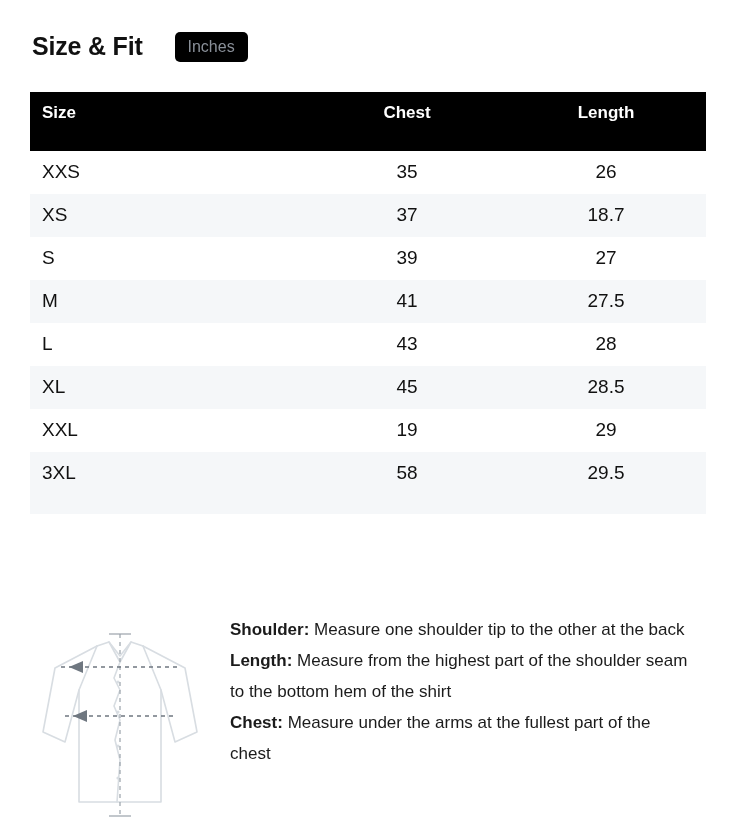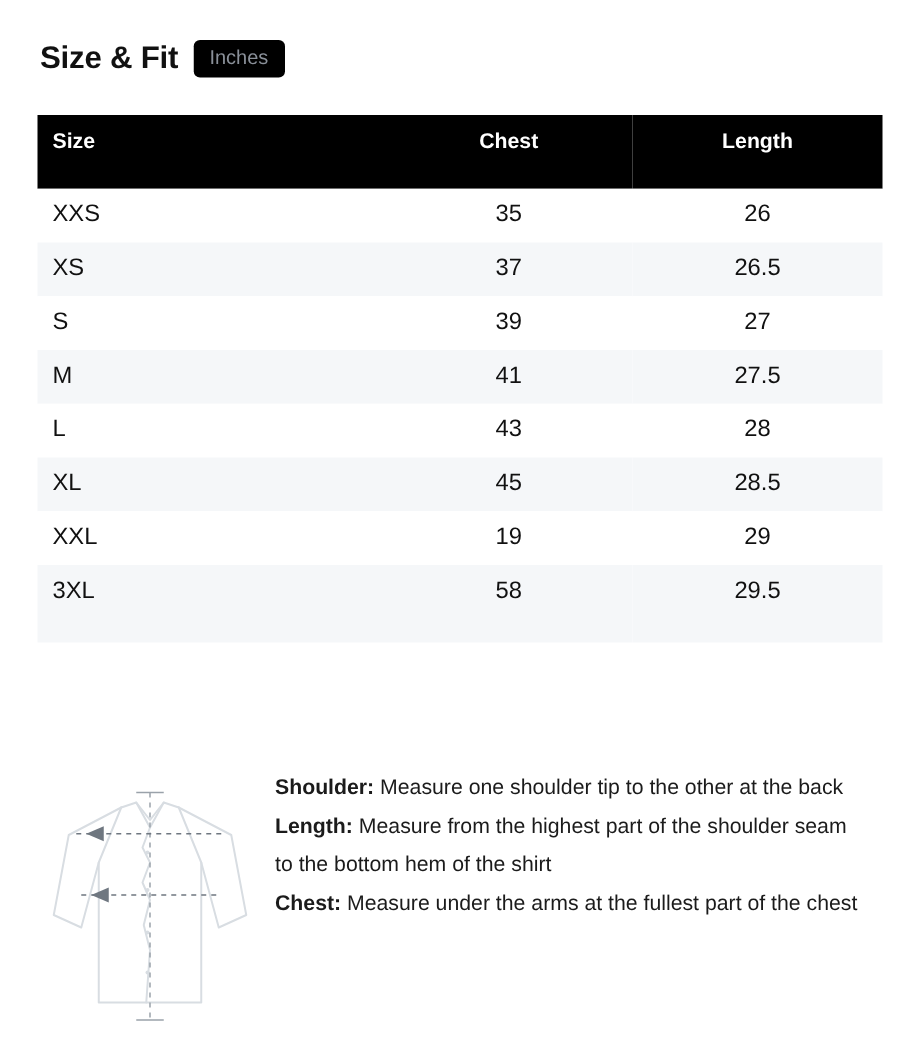--- a/index.html
+++ b/index.html
@@ -15,21 +15,21 @@
   .page {
     position: relative;
     width: 736px;
     height: 832px;
     overflow: hidden;
   }
   
   .header {
     display: flex;
     align-items: center;
-    gap: 12px;
+    gap: 32px;
     padding: 32px 32px 0 32px;
   }
   .title {
     font-size: 25px;
     font-weight: bold;
     letter-spacing: -0.2px;
     color: #111111;
     margin: 0;
   }
   .unit-badge {
@@ -81,21 +81,21 @@
   table.size-table tbody tr:last-child td {
     padding-bottom: 30px;
   }
   col.c-size { width: 278px; }
   col.c-chest { width: 198px; }
   col.c-length { width: 200px; }
   
   .bottom {
     display: flex;
     align-items: flex-start;
-    gap: 0;
+    gap: 10px;
     padding: 96px 20px 0 20px;
   }
   .shirt-fig {
     width: 200px;
     flex: 0 0 200px;
     padding-top: 10px;
     display: flex;
     justify-content: center;
   }
   .notes {
@@ -138,21 +138,21 @@
       </thead>
       <tbody>
         <tr>
           <td class="col-size">XXS</td>
           <td>35</td>
           <td>26</td>
         </tr>
         <tr>
           <td class="col-size">XS</td>
           <td>37</td>
-          <td>26.5</td>
+          <td>18.7</td>
         </tr>
         <tr>
           <td class="col-size">S</td>
           <td>39</td>
           <td>27</td>
         </tr>
         <tr>
           <td class="col-size">M</td>
           <td>41</td>
           <td>27.5</td>

